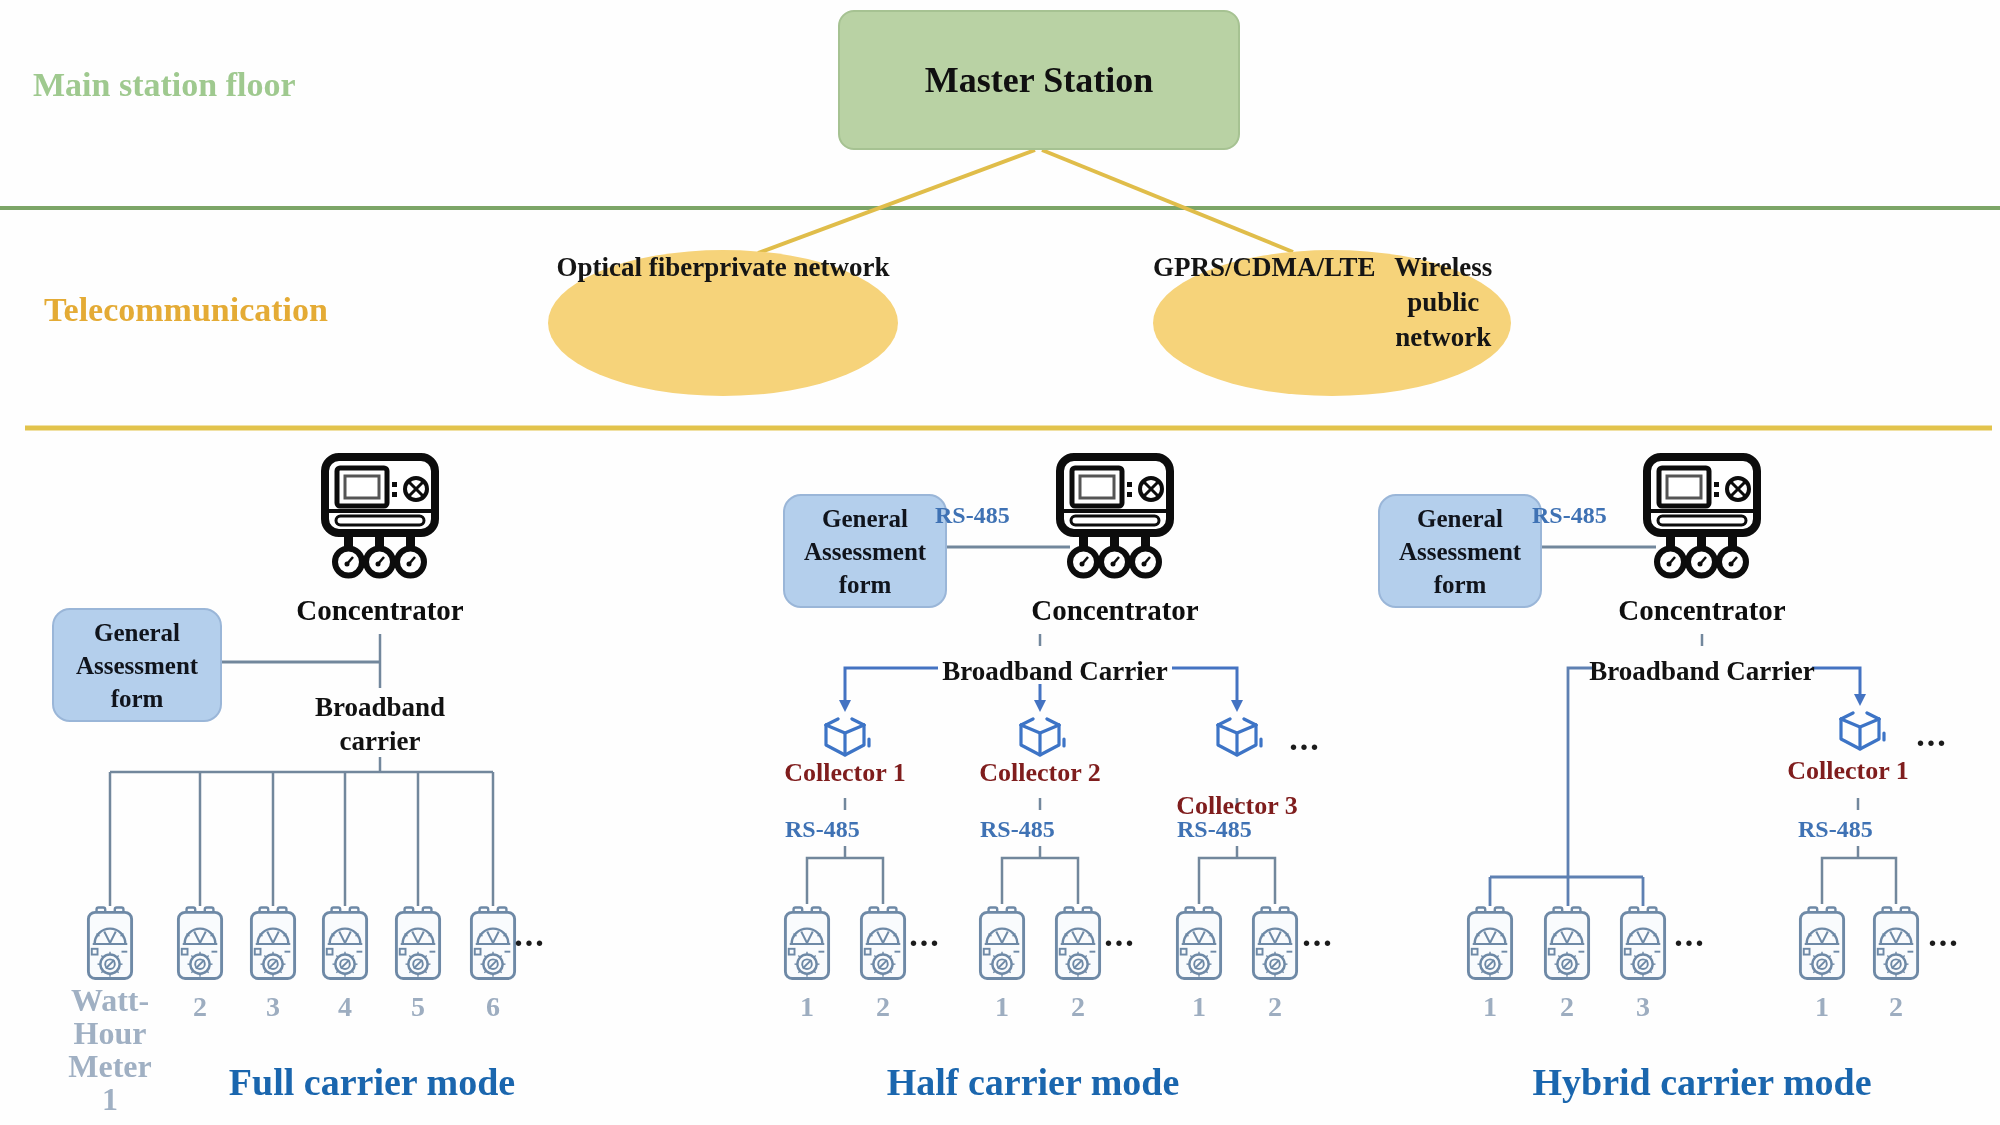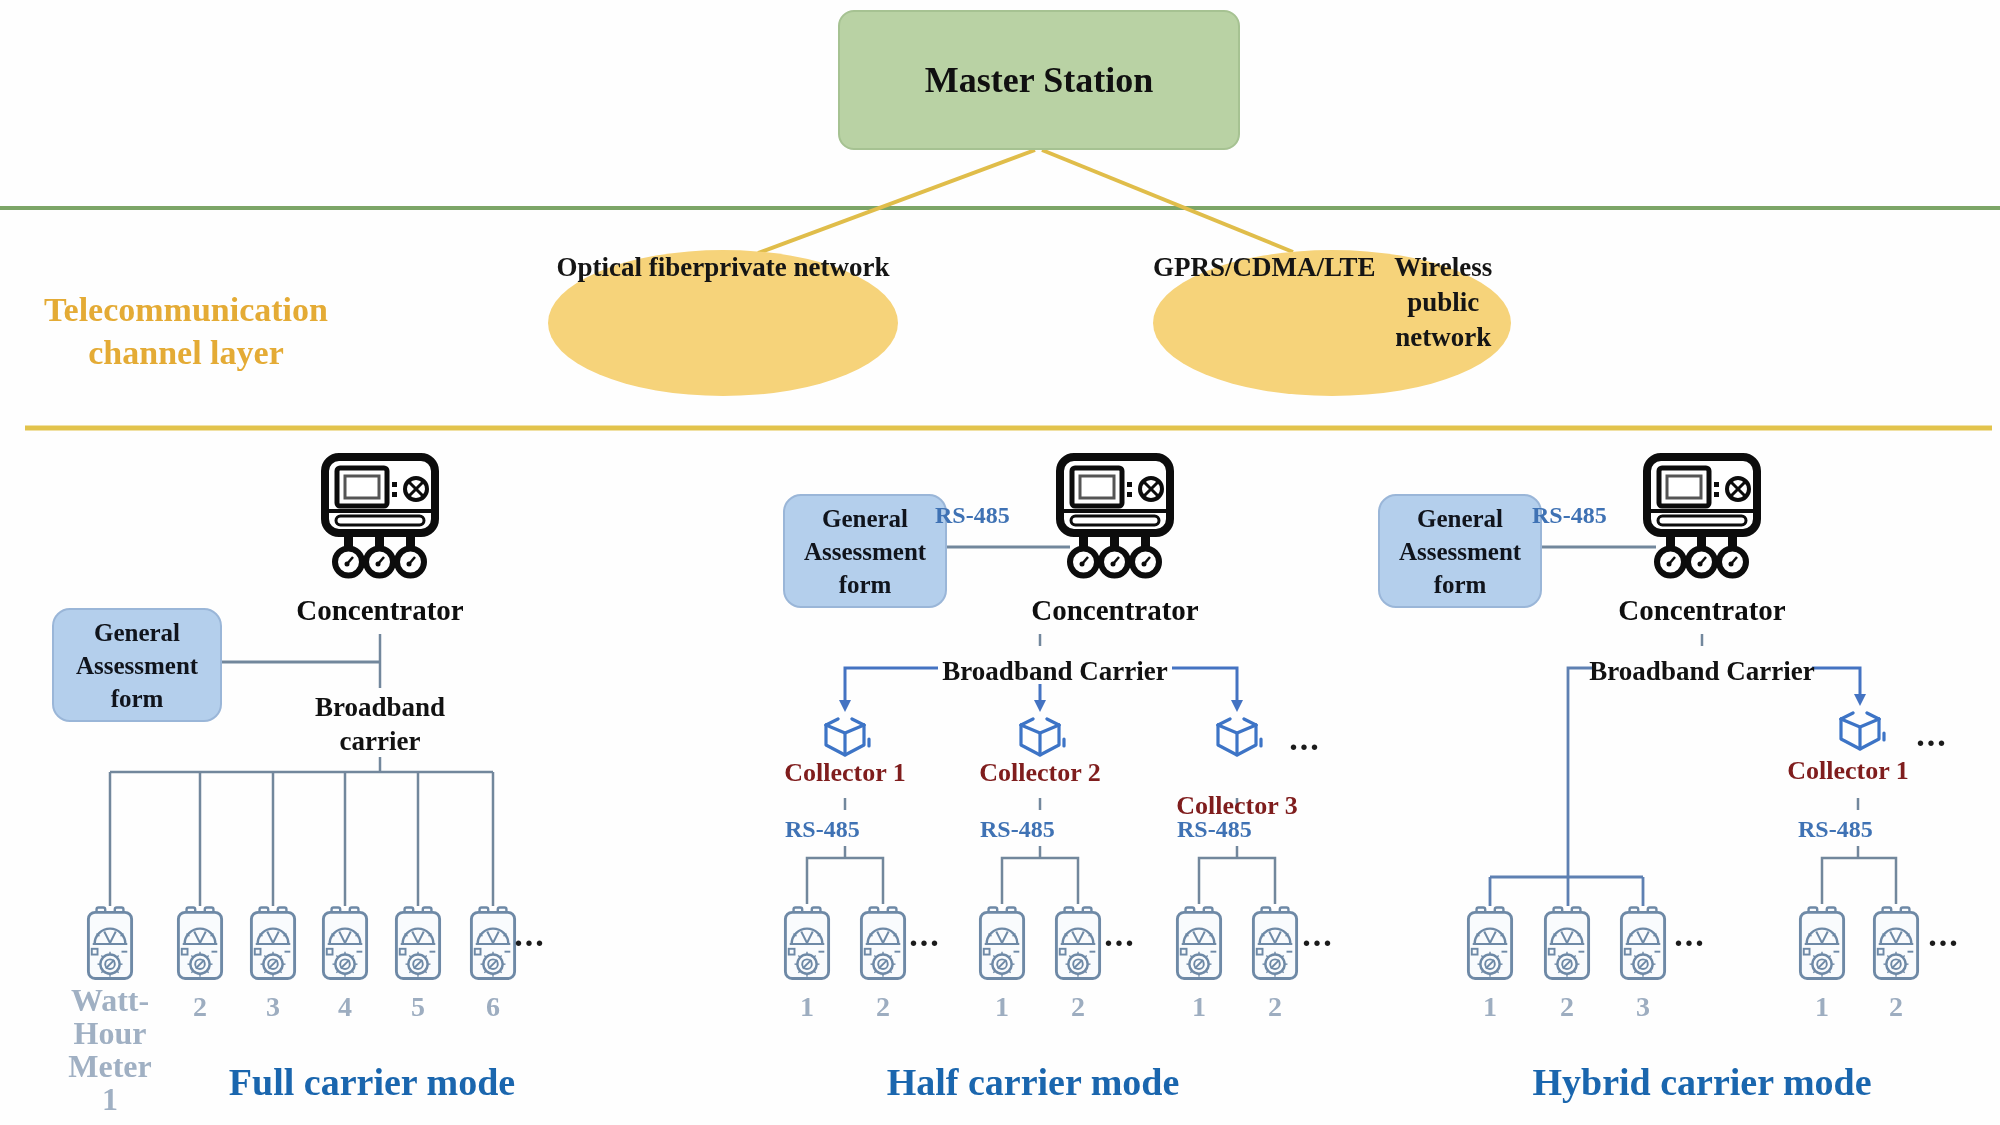--- a/index.html
+++ b/index.html
@@ -175,28 +175,28 @@
     <use href="#ic-meter" x="1175" y="906" width="48" height="76"></use>
     <use href="#ic-meter" x="1251" y="906" width="48" height="76"></use>
 
     <use href="#ic-meter" x="1466" y="906" width="48" height="76"></use>
     <use href="#ic-meter" x="1543" y="906" width="48" height="76"></use>
     <use href="#ic-meter" x="1619" y="906" width="48" height="76"></use>
     <use href="#ic-meter" x="1798" y="906" width="48" height="76"></use>
     <use href="#ic-meter" x="1872" y="906" width="48" height="76"></use>
   </svg>
 
+  <div class="abs floor-lbl" style="left:33px;top:66px;">Main station floor</div>
 
   <div class="abs master-box" style="left:838px;top:10px;width:398px;height:136px;">
     <span>Master Station</span>
   </div>
 
   <div class="abs gold-lbl" style="left:5px;top:288px;width:362px;">
     <div>Telecommunication</div>
-    <div>channel layer</div>
   </div>
 
   <div class="abs ellipse" style="left:548px;top:250px;width:350px;height:146px;">
     <div>Optical fiber</div>
     <div>private network</div>
   </div>
 
   <div class="abs ellipse" style="left:1153px;top:250px;width:358px;height:146px;">
     <div>GPRS/CDMA/LTE</div>
     <div>Wireless public network</div>

